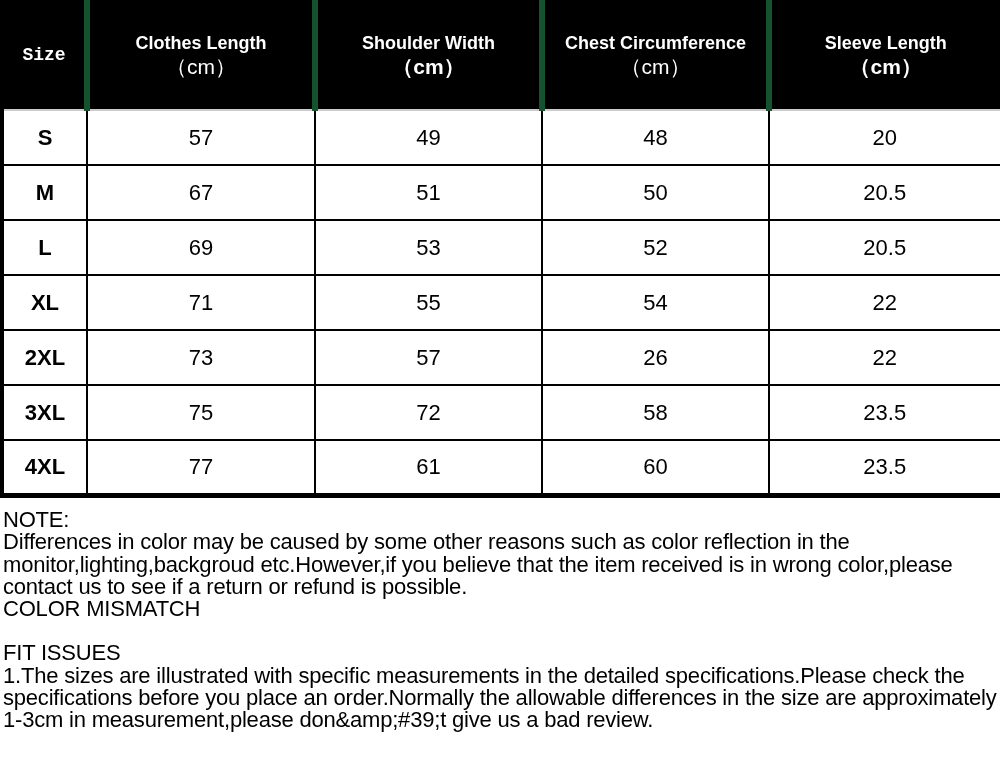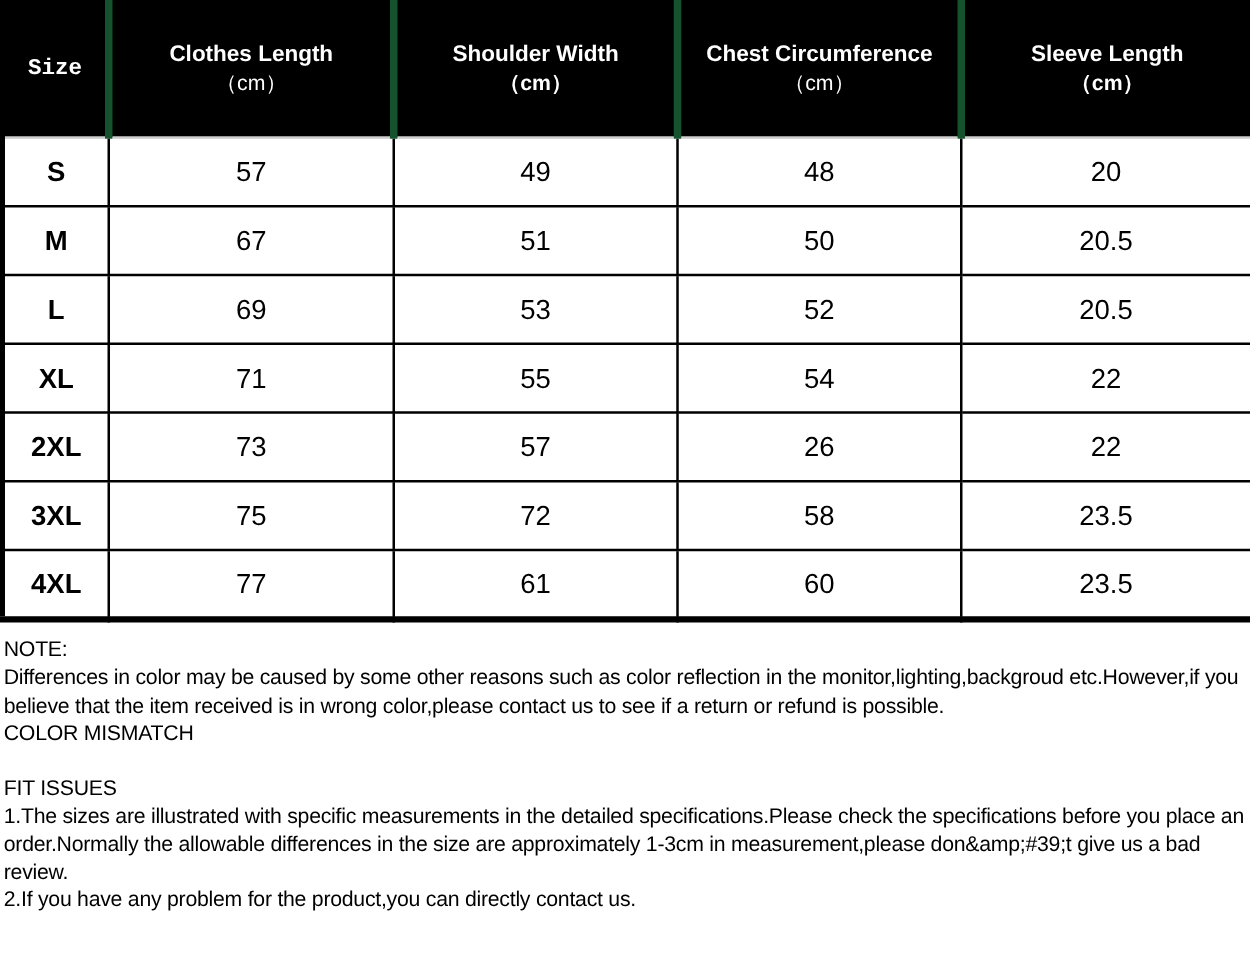--- a/index.html
+++ b/index.html
@@ -11,32 +11,32 @@
       border-collapse: collapse; table-layout: fixed;
       border-left: 4px solid #000; border-right: 5px solid #000; border-bottom: 5px solid #000;
     }
     .size-table th {
       background: #000; color: #fff; height: 110px;
       border-left: 6px solid #14532d; border-right: 2px solid #ffffff;
       font-weight: bold; font-size: 18px; line-height: 24px; text-align: center; vertical-align: middle;
     }
     .size-table th:first-child { border-left: none; font-family: Liberation Mono, monospace; }
     .size-table th:last-child { border-right: none; }
-    .size-table th .unit { display: block; font-weight: normal; font-size: 17px; }
+    .size-table th .unit { display: block; font-weight: normal; font-size: 21px; }
     .size-table th .unit.bold { font-weight: bold; }
     .size-table td {
       height: 55px; border: 2px solid #000; text-align: center; vertical-align: middle;
       font-size: 22px;
     }
     .size-table td.size-cell { font-weight: bold; }
     .size-table tr.first-row td { border-top: 2px solid #cccccc; }
 
     .notes {
       position: absolute; left: 3px; top: 509px; width: 994px;
-      font-family: "Liberation Sans", sans-serif; font-size: 17px; line-height: 22.3px;
+      font-family: "Liberation Sans", sans-serif; font-size: 22px; line-height: 22.3px;
       letter-spacing: -0.2px;
     }
     .notes p { margin: 0; }
     .notes .spacer { height: 22px; }
   </style>
 </head>
 <body>
 
 <table class="size-table">
   <colgroup>
@@ -108,14 +108,13 @@
   </tbody>
 </table>
 
 <div class="notes">
   <p>NOTE:</p>
   <p>Differences in color may be caused by some other reasons such as color reflection in the monitor,lighting,backgroud etc.However,if you believe that the item received is in wrong color,please contact us to see if a return or refund is possible.</p>
   <p>COLOR MISMATCH</p>
   <div class="spacer"></div>
   <p>FIT ISSUES</p>
   <p>1.The sizes are illustrated with specific measurements in the detailed specifications.Please check the specifications before you place an order.Normally the allowable differences in the size are approximately 1-3cm in measurement,please don&amp;amp;#39;t give us a bad review.</p>
-  <p>2.If you have any problem for the product,you can directly contact us.</p>
 </div>
 
 </body></html>

